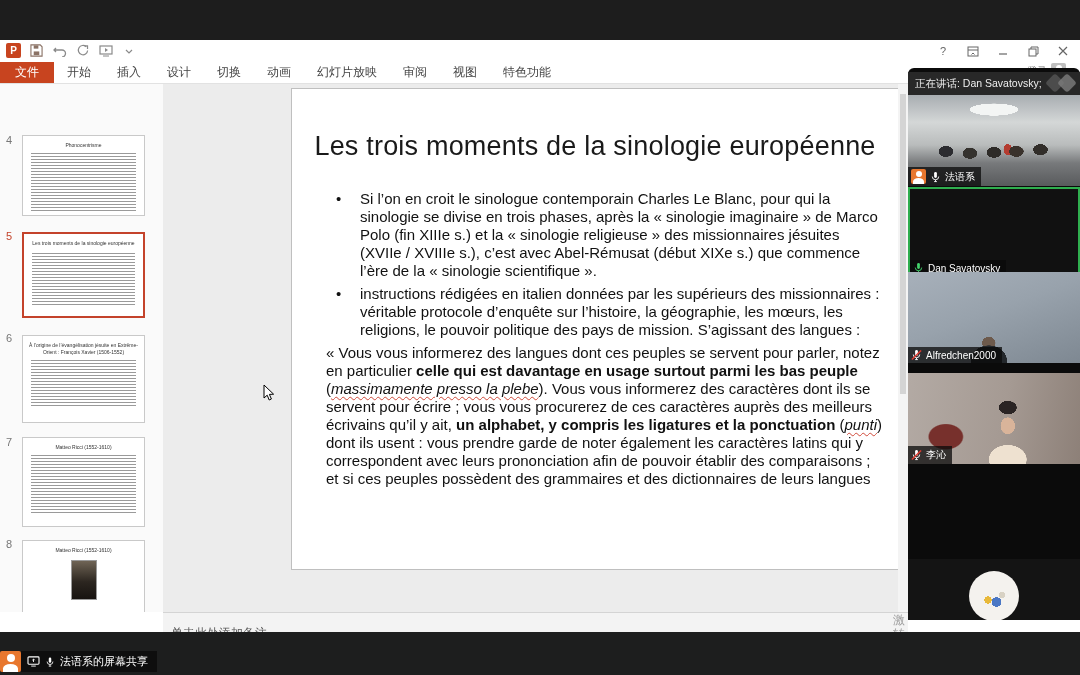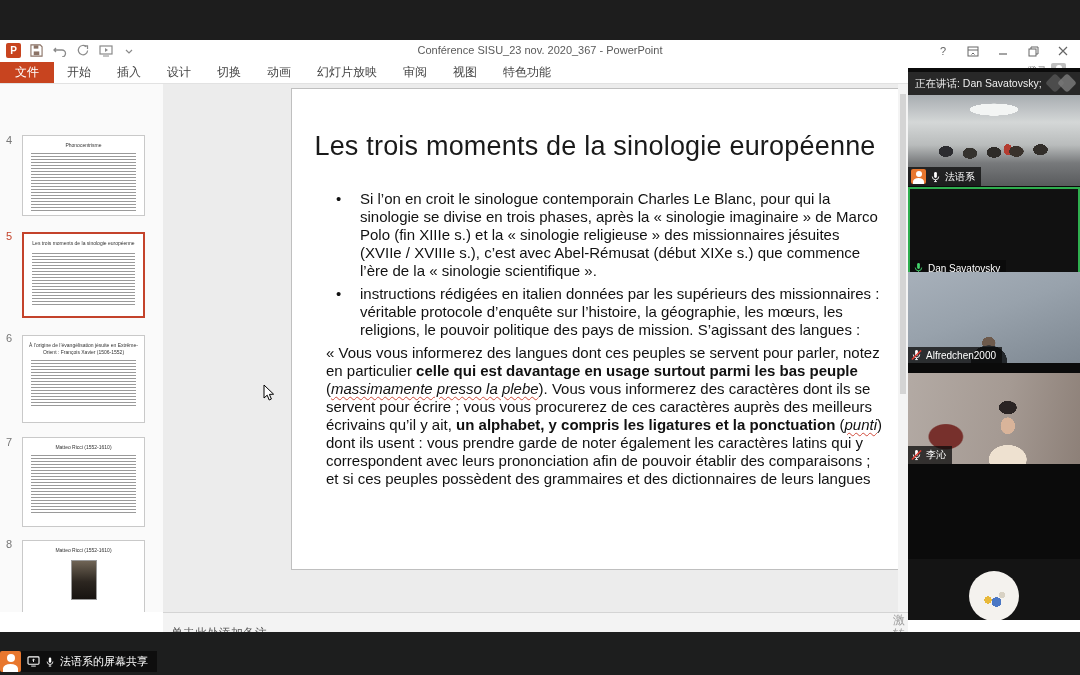--- a/index.html
+++ b/index.html
@@ -62,21 +62,21 @@
     font-size:11px; display:flex; align-items:center; }
   #status-left { display:flex; align-items:center; gap:10px; padding-left:8px; }
   #status-right { position:absolute; right:6px; display:flex; align-items:center; gap:10px; }
   .sbtn { display:flex; align-items:center; gap:4px; }
   .viewbtn { width:20px; height:20px; display:flex; align-items:center; justify-content:center; }
   .viewbtn.active { background:rgba(0,0,0,.22); }
   #zoom-track { width:80px; height:2px; background:rgba(255,255,255,.8); position:relative; }
   #zoom-handle { position:absolute; left:42px; top:-4px; width:4px; height:10px; background:#fff; }
 
   
-  #meeting-panel { position:absolute; left:908px; top:68px; width:172px; height:552px; z-index:5; background:#0b0b0b; }
+  #meeting-panel { position:absolute; left:908px; top:68px; width:172px; height:552px; z-index:5; background:#0b0b0b;border-radius:6px; }
   #speaking-banner { position:absolute; left:0; top:4px; width:172px; height:23px; background:rgba(42,42,42,.94);
     color:#eee; font-size:10.5px; display:flex; align-items:center; padding-left:7px; }
   #meet-logo { position:absolute; right:4px; top:2px; width:34px; height:19px; }
   #meet-logo i { position:absolute; width:14px; height:14px; background:#6a6a6a; opacity:.8; border-radius:3px; transform:rotate(45deg); top:2px; }
   #meet-logo i:first-child { right:14px; background:#555; }
   #meet-logo i:last-child { right:2px; background:#7d7d7d; }
   .tile { position:absolute; left:0; width:172px; height:91px; background:#111; overflow:hidden; }
   .tile.active-speaker { border:2px solid #2fae4e; }
   .tile-label { position:absolute; left:0; bottom:0; background:rgba(10,10,10,.75); color:#fff; font-size:10px;
     display:flex; align-items:center; gap:4px; padding:2px 6px 2px 3px; max-width:100%; }
@@ -164,21 +164,20 @@
             <path d="M6 3 l3 2 -3 2z" fill="#8a8a8a"></path>
             <path d="M4 11 h6" stroke="#8a8a8a"></path>
           </svg>
       </div>
       <div class="qicon">
         <svg width="8" height="8" viewBox="0 0 8 8">
             <path d="M1 3 l3 3 3-3" fill="none" stroke="#8a8a8a" stroke-width="1.2"></path>
           </svg>
       </div>
     </div>
-    <div id="win-title">Conférence SISU_23 nov. 2020_367 - PowerPoint</div>
     <div id="win-controls">
       <div class="wbtn">?</div>
       <div class="wbtn">
         <svg width="12" height="11" viewBox="0 0 12 11">
             <rect x="1" y="1" width="10" height="9" fill="none" stroke="#666"></rect>
             <path d="M1 4 h10" stroke="#666"></path>
             <path d="M4.5 8.5 l1.5-1.5 1.5 1.5" fill="none" stroke="#666"></path>
           </svg>
       </div>
       <div class="wbtn">

